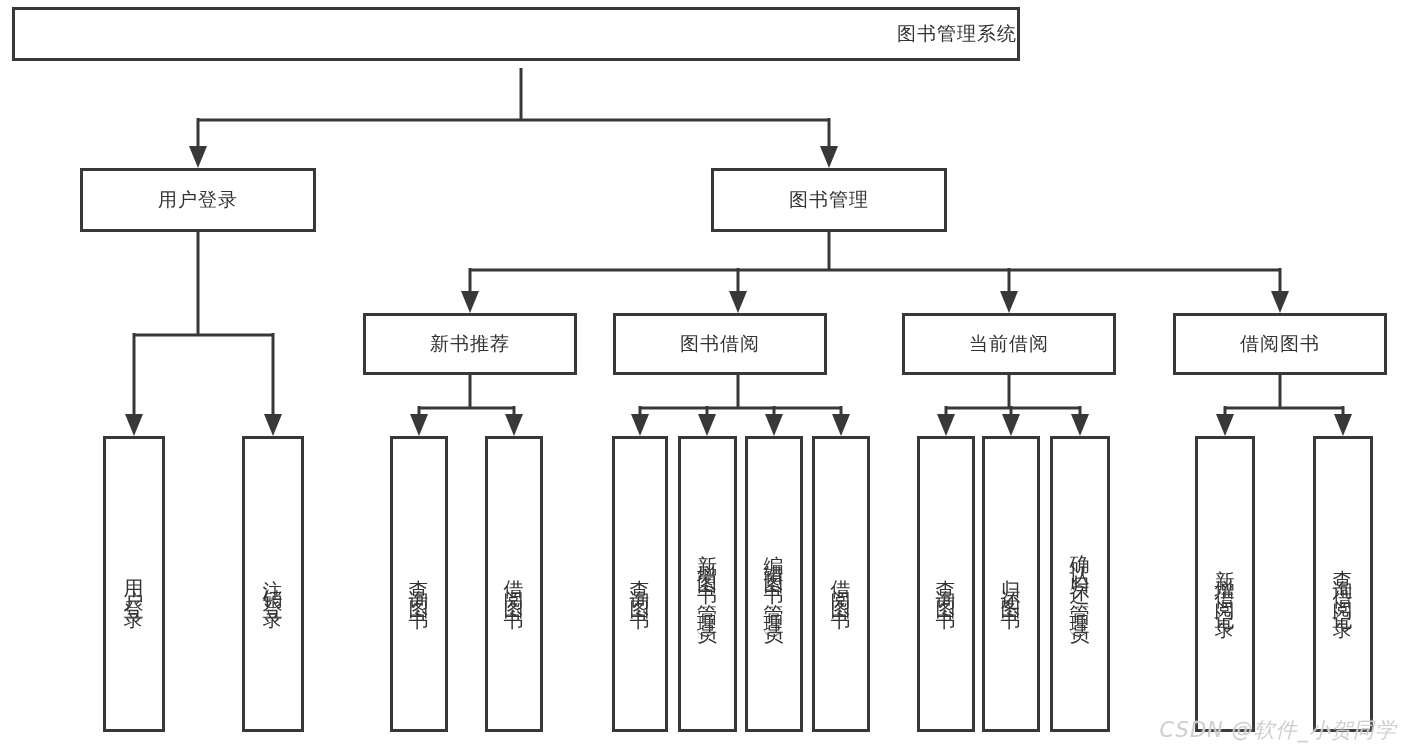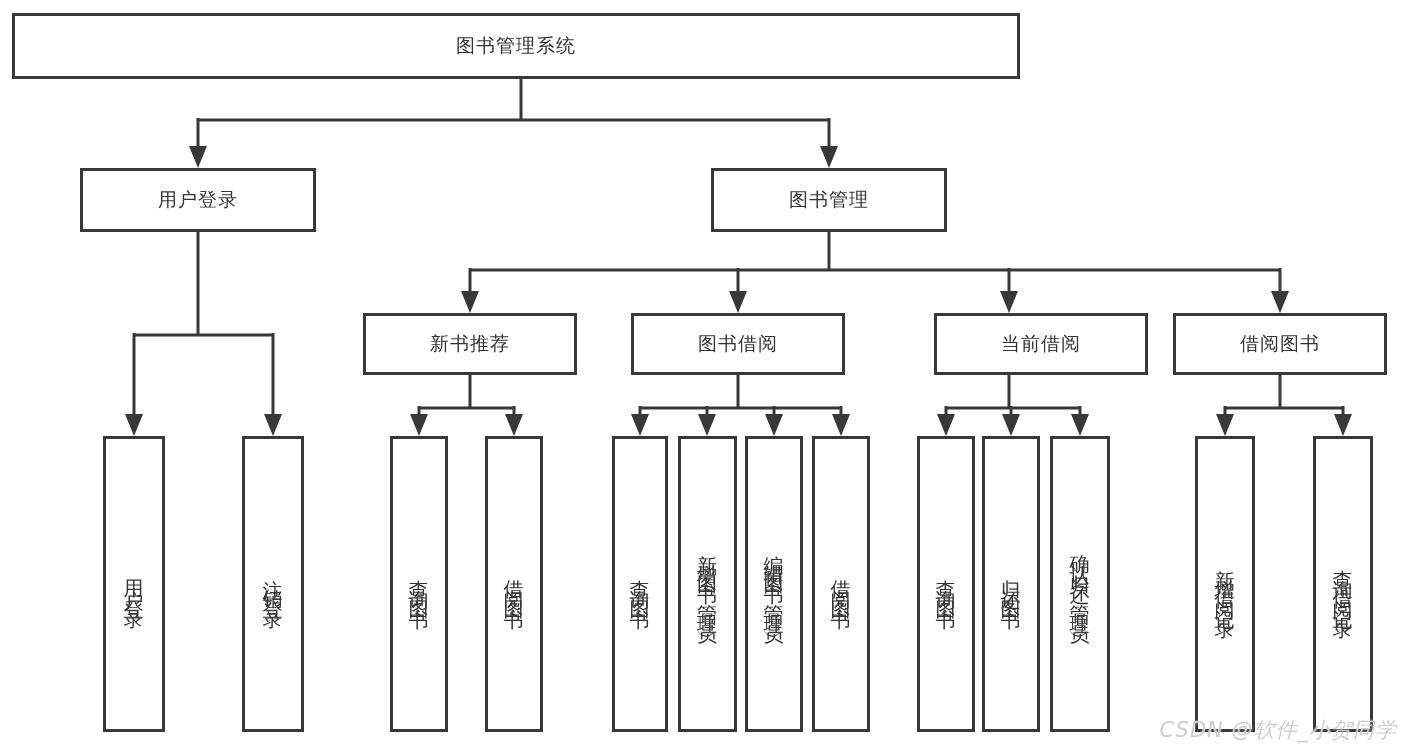--- a/index.html
+++ b/index.html
@@ -25,28 +25,28 @@
   .box {
     position: absolute;
     border: 3px solid #383838;
     background: #ffffff;
     display: flex; align-items: center; justify-content: center;
     color: #333333;
     font-size: 19px;
     letter-spacing: 1px;
     z-index: 2;
   }
-  .root-box    { left: 12px;  top: 13px;  width: 1008px; height: 66px; }
+  .root-box    { left: 12px;  top: 7px;  width: 1008px; height: 54px; justify-content: flex-end; }
   .lvl2       { top: 168px; width: 236px; height: 64px; }
   .b-userlogin { left: 80px; }
   .b-bookmgmt  { left: 711px; }
   .lvl3       { top: 313px; width: 214px; height: 62px; }
   .b-newbook   { left: 363px; }
-  .b-borrow    { left: 631px; }
-  .b-current   { left: 902px; margin-left: 32px; }
+  .b-borrow    { left: 613px; }
+  .b-current   { left: 902px; }
   .b-record    { left: 1173px; }
   .leaf       { top: 436px; height: 296px; }
   .leaf .vtext {
     writing-mode: vertical-rl;
     text-orientation: mixed;
     font-size: 20px;
     line-height: 1;
     letter-spacing: 10px;
     white-space: nowrap;
     color: #333333;

